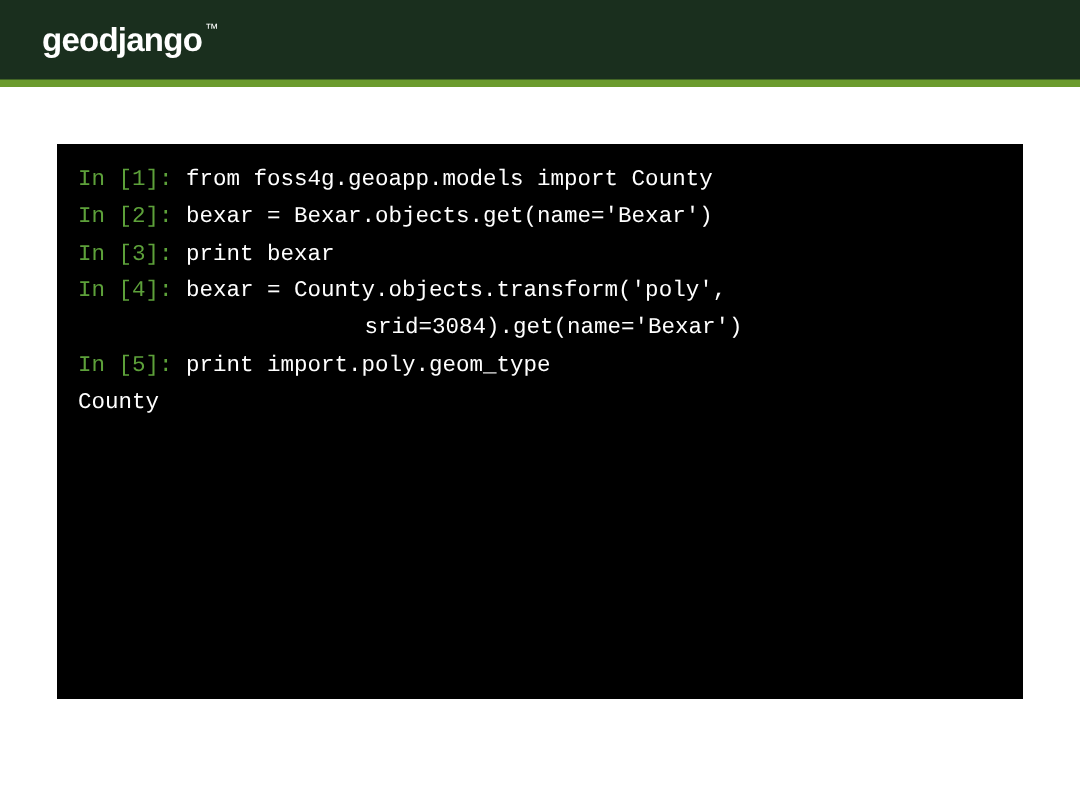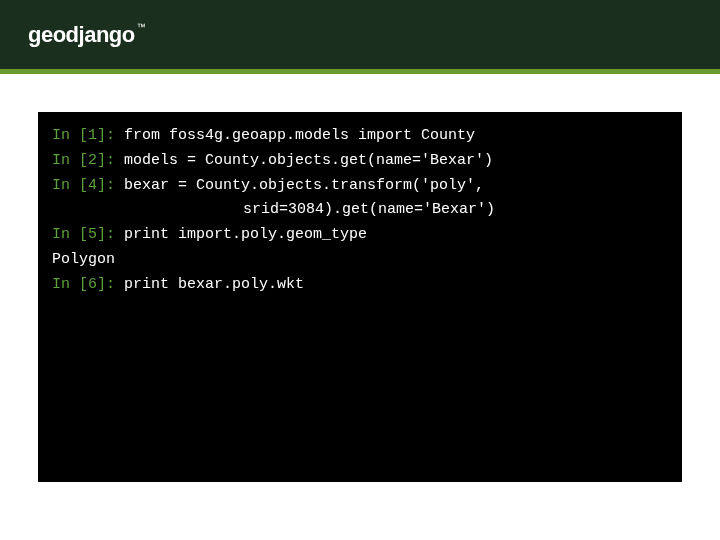--- a/index.html
+++ b/index.html
@@ -5,21 +5,21 @@
   * { margin: 0; padding: 0; box-sizing: border-box; }
   body {
     width: 720px;
     height: 540px;
     background: #fff;
     font-family: Arial, Helvetica, sans-serif;
     overflow: hidden;
   }
   .header {
     background: #1a2f1e;
-    height: 74px;
+    height: 58px;
     border-bottom: 5px solid #6b9b2e;
     display: flex;
     align-items: center;
     padding-left: 28px;
   }
   .brand {
     color: #fff;
     font-weight: bold;
     font-size: 22px;
     letter-spacing: -0.5px;
@@ -54,20 +54,20 @@
 
 <div class="header">
   <div class="brand">
     <span>geodjango</span><sup>™</sup>
   </div>
 </div>
 
 <div class="slide-area">
   <div class="terminal">
     <div class="line"><span class="token-in">In </span><span class="token-num">[1]:</span><span> from foss4g.geoapp.models import County</span></div>
-    <div class="line"><span class="token-in">In </span><span class="token-num">[2]:</span><span> models = County.objects.get(name='Bexar')</span></div>
+    <div class="line"><span class="token-in">In </span><span class="token-num">[2]:</span><span> bexar = Bexar.objects.get(name='Bexar')</span></div>
+    <div class="line"><span class="token-in">In </span><span class="token-num">[3]:</span><span> print bexar</span></div>
     <div class="line"><span class="token-in">In </span><span class="token-num">[4]:</span><span> bexar = County.objects.transform('poly',</span></div>
     <div class="line indent">srid=3084).get(name='Bexar')</div>
     <div class="line"><span class="token-in">In </span><span class="token-num">[5]:</span><span> print import.poly.geom_type</span></div>
-    <div class="line">Polygon</div>
-    <div class="line"><span class="token-in">In </span><span class="token-num">[6]:</span><span> print bexar.poly.wkt</span></div>
+    <div class="line">County</div>
   </div>
 </div>
 
 </body></html>

